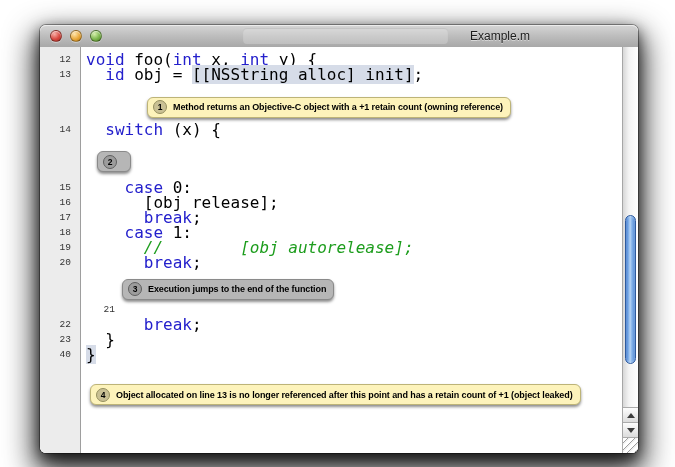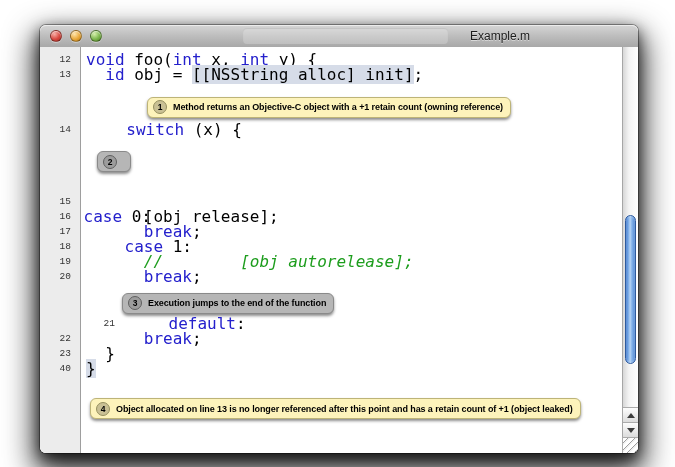--- a/index.html
+++ b/index.html
@@ -135,26 +135,26 @@
           </div>
           <div class="row">
             <span class="num">12</span>
             <span class="code"><span class="tok-kw">void</span><span class="tok-pl"> foo(</span><span class="tok-kw">int</span><span class="tok-pl"> x, </span><span class="tok-kw">int</span><span class="tok-pl"> y) {</span></span>
           </div>
           <div class="row">
             <span class="num">13</span>
             <span class="code"><span class="tok-pl">  </span><span class="tok-kw">id</span><span class="tok-pl"> obj = </span><span class="tok-hl">[[NSString alloc] init]</span><span class="tok-pl">;</span></span>
           </div>
           <div style="margin-top: 14px;"><span class="balloon note" style="margin-left: 107px;"><span class="badge">1</span><span>Method returns an Objective-C object with a +1 retain count (owning reference)</span></span></div>
-          <div class="row" style="margin-top: 4px; gap: 21px;">
+          <div class="row" style="margin-top: 4px;">
             <span class="num">14</span>
             <span class="code"><span class="tok-pl">  </span><span class="tok-kw">switch</span><span class="tok-pl"> (x) {</span></span>
           </div>
           <div style="margin-top: 14px;"><span class="balloon control" style="margin-left: 57px;"><span class="badge">2</span></span></div>
-          <div class="row" style="margin-top: 22px; flex-direction: column;">
+          <div class="row" style="margin-top: 8px;">
             <span class="num">15</span>
             <span class="code"><span class="tok-pl">    </span><span class="tok-kw">case</span><span class="tok-pl"> 0:</span></span>
           </div>
           <div class="row">
             <span class="num">16</span>
             <span class="code"><span class="tok-pl">      [obj release];</span></span>
           </div>
           <div class="row">
             <span class="num">17</span>
             <span class="code"><span class="tok-pl">      </span><span class="tok-kw">break</span><span class="tok-pl">;</span></span>
@@ -167,21 +167,20 @@
             <span class="num">19</span>
             <span class="code"><span class="tok-pl">      </span><span class="tok-cm">//        [obj autorelease];</span></span>
           </div>
           <div class="row">
             <span class="num">20</span>
             <span class="code"><span class="tok-pl">      </span><span class="tok-kw">break</span><span class="tok-pl">;</span></span>
           </div>
           <div style="margin-top: 8px;"><span class="balloon control" style="margin-left: 82px;"><span class="badge">3</span><span>Execution jumps to the end of the function</span></span></div>
           <div class="row" style="margin-top: 2px; margin-left: 44px;">
             <span class="num">21</span>
-            <span class="code"><span class="tok-pl">    </span><span class="tok-kw">default</span><span class="tok-pl">:</span></span>
           </div>
           <div class="row">
             <span class="num">22</span>
             <span class="code"><span class="tok-pl">      </span><span class="tok-kw">break</span><span class="tok-pl">;</span></span>
           </div>
           <div class="row">
             <span class="num">23</span>
             <span class="code"><span class="tok-pl">  }</span></span>
           </div>
           <div class="row">

